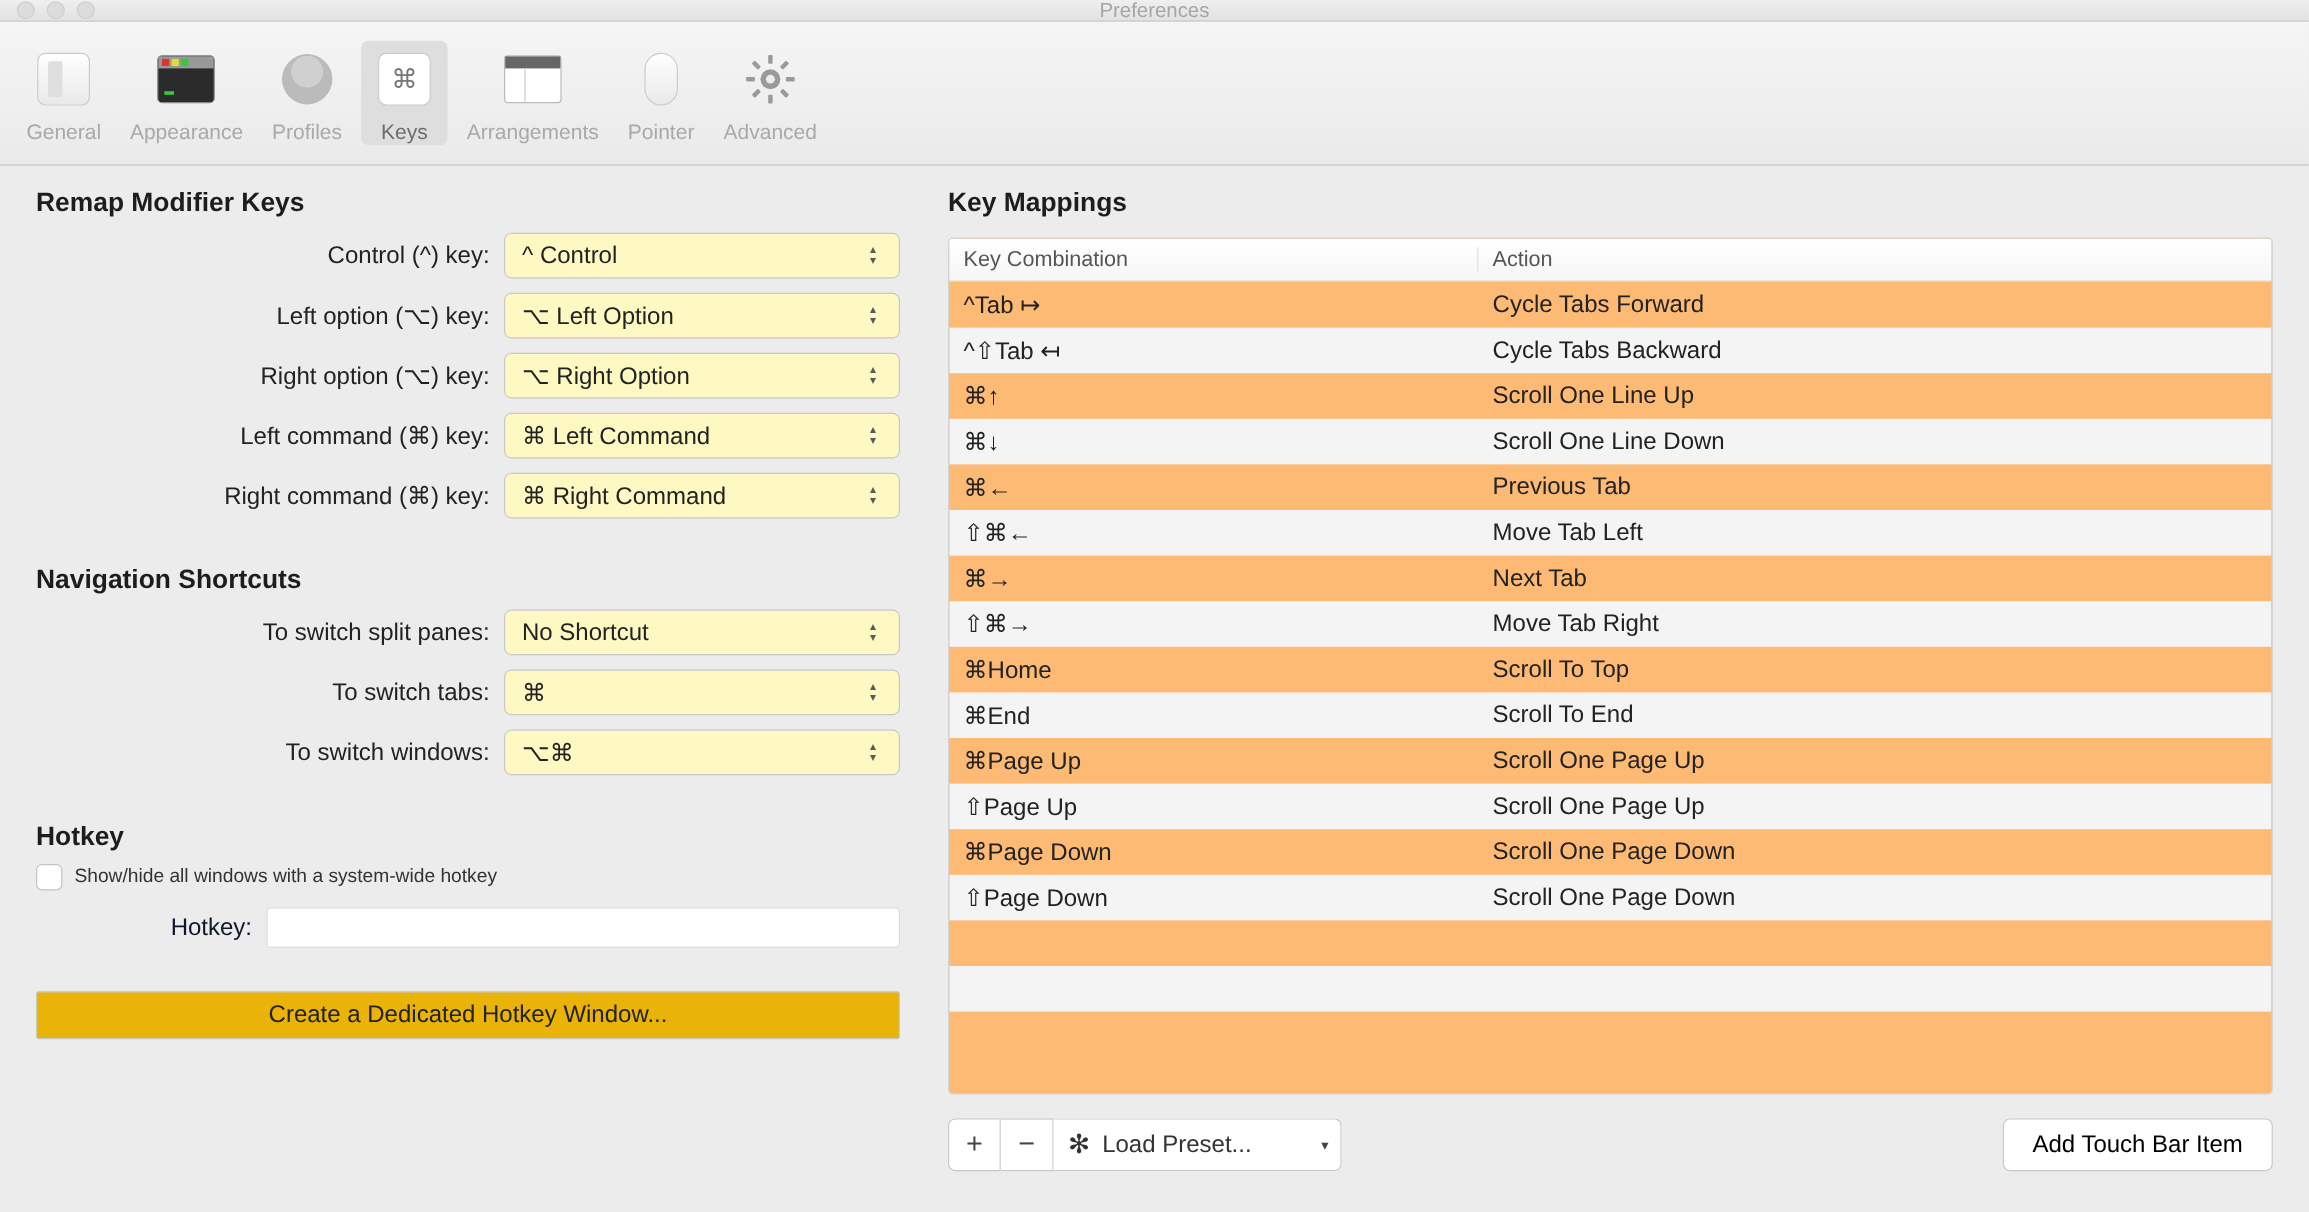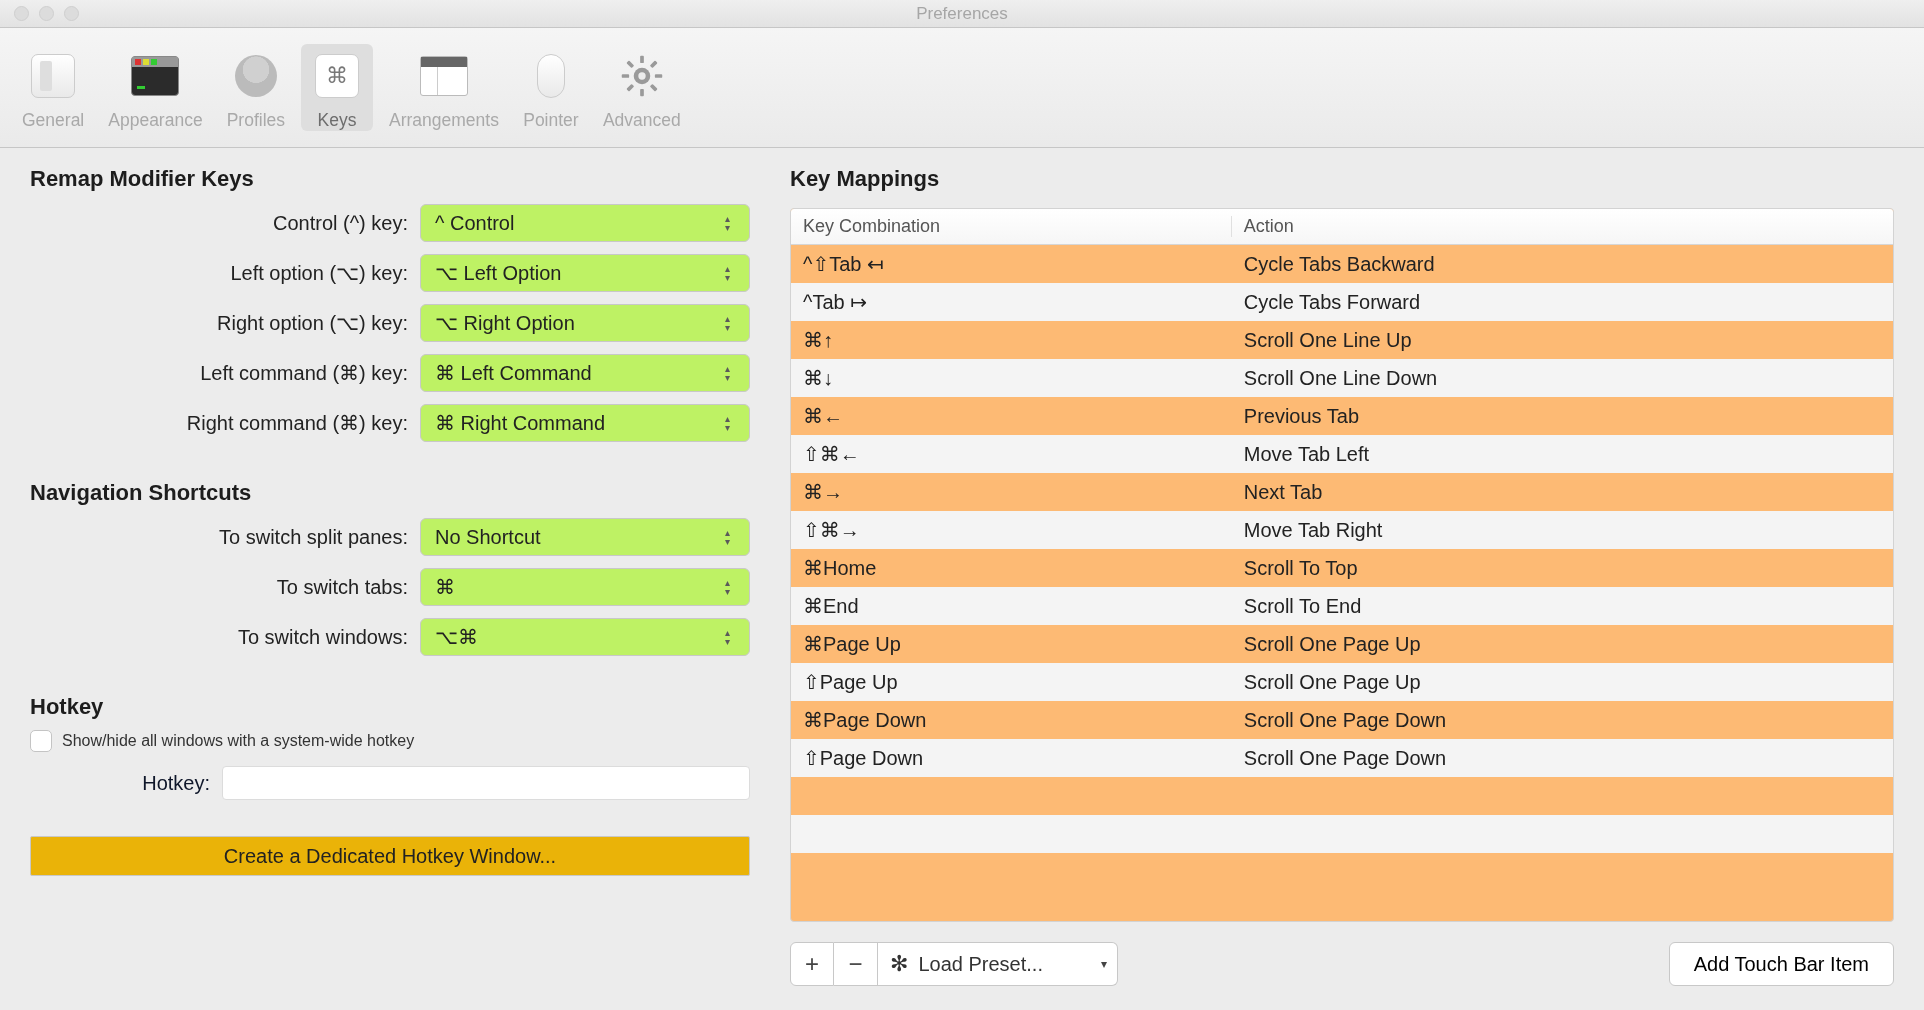--- a/index.html
+++ b/index.html
@@ -6,21 +6,21 @@
 body {
   font-family: -apple-system, "Helvetica Neue", Arial, sans-serif;
   background: #ececec;
   width: 1924px;
   height: 1010px;
   font-size: 16px;
   color: #333;
   overflow: hidden;
 }
 .titlebar {
-  height: 28px;
+  height: 18px;
   background: linear-gradient(#efefef, #e2e2e2);
   border-bottom: 1px solid #c6c6c6;
   display: flex;
   align-items: center;
   position: relative;
 }
 .traffic { display: flex; gap: 10px; padding-left: 14px; }
 .traffic .dot {
   width: 15px; height: 15px; border-radius: 50%;
   background: #dcdcdc; border: 1px solid #cfcfcf;
@@ -56,21 +56,21 @@
   gap: 40px;
 }
 .left { width: 720px; }
 .right { flex: 1; display:flex; flex-direction:column; }
 
 h2.section { font-size: 22px; font-weight: 700; color:#1d1d1d; margin-bottom: 10px; }
 
 .form-row { display: flex; align-items: center; margin: 12px 0; }
 .form-row .lbl { width: 390px; text-align: right; padding-right: 12px; font-size: 20px; color: #222; }
 .selectbox {
-  flex: 1; height: 38px; background:#bef264; border:1px solid #c8c8c8; border-radius:6px;
+  flex: 1; height: 38px; background:#fef9c3; border:1px solid #c8c8c8; border-radius:6px;
   display:flex; align-items:center; padding: 0 30px 0 14px;
   font-size: 20px; color:#222; position: relative;
 }
 .selectbox .stepper {
   position:absolute; right:8px; top:0; bottom:0; width:16px;
   display:flex; flex-direction:column; justify-content:center; gap:1px;
   color:#5a5a5a; font-size:10px;
 }
 .selectbox .stepper span { line-height: 8px; }
 .section-gap { height: 26px; }
@@ -331,26 +331,26 @@
 
   <div class="right">
     <h2 class="section">Key Mappings</h2>
     <div class="table-wrap">
       <div class="thead">
         <div class="th th-key">Key Combination</div>
         <div class="th th-action">Action</div>
       </div>
       <div class="tbody" id="kbody">
           <div class="tr">
+            <div class="td-key">^Tab ↦</div>
+            <div class="td-action">Cycle Tabs Forward</div>
+          </div>
+          <div class="tr">
             <div class="td-key">^⇧Tab ↤</div>
             <div class="td-action">Cycle Tabs Backward</div>
-          </div>
-          <div class="tr">
-            <div class="td-key">^Tab ↦</div>
-            <div class="td-action">Cycle Tabs Forward</div>
           </div>
           <div class="tr">
             <div class="td-key">⌘↑</div>
             <div class="td-action">Scroll One Line Up</div>
           </div>
           <div class="tr">
             <div class="td-key">⌘↓</div>
             <div class="td-action">Scroll One Line Down</div>
           </div>
           <div class="tr">

